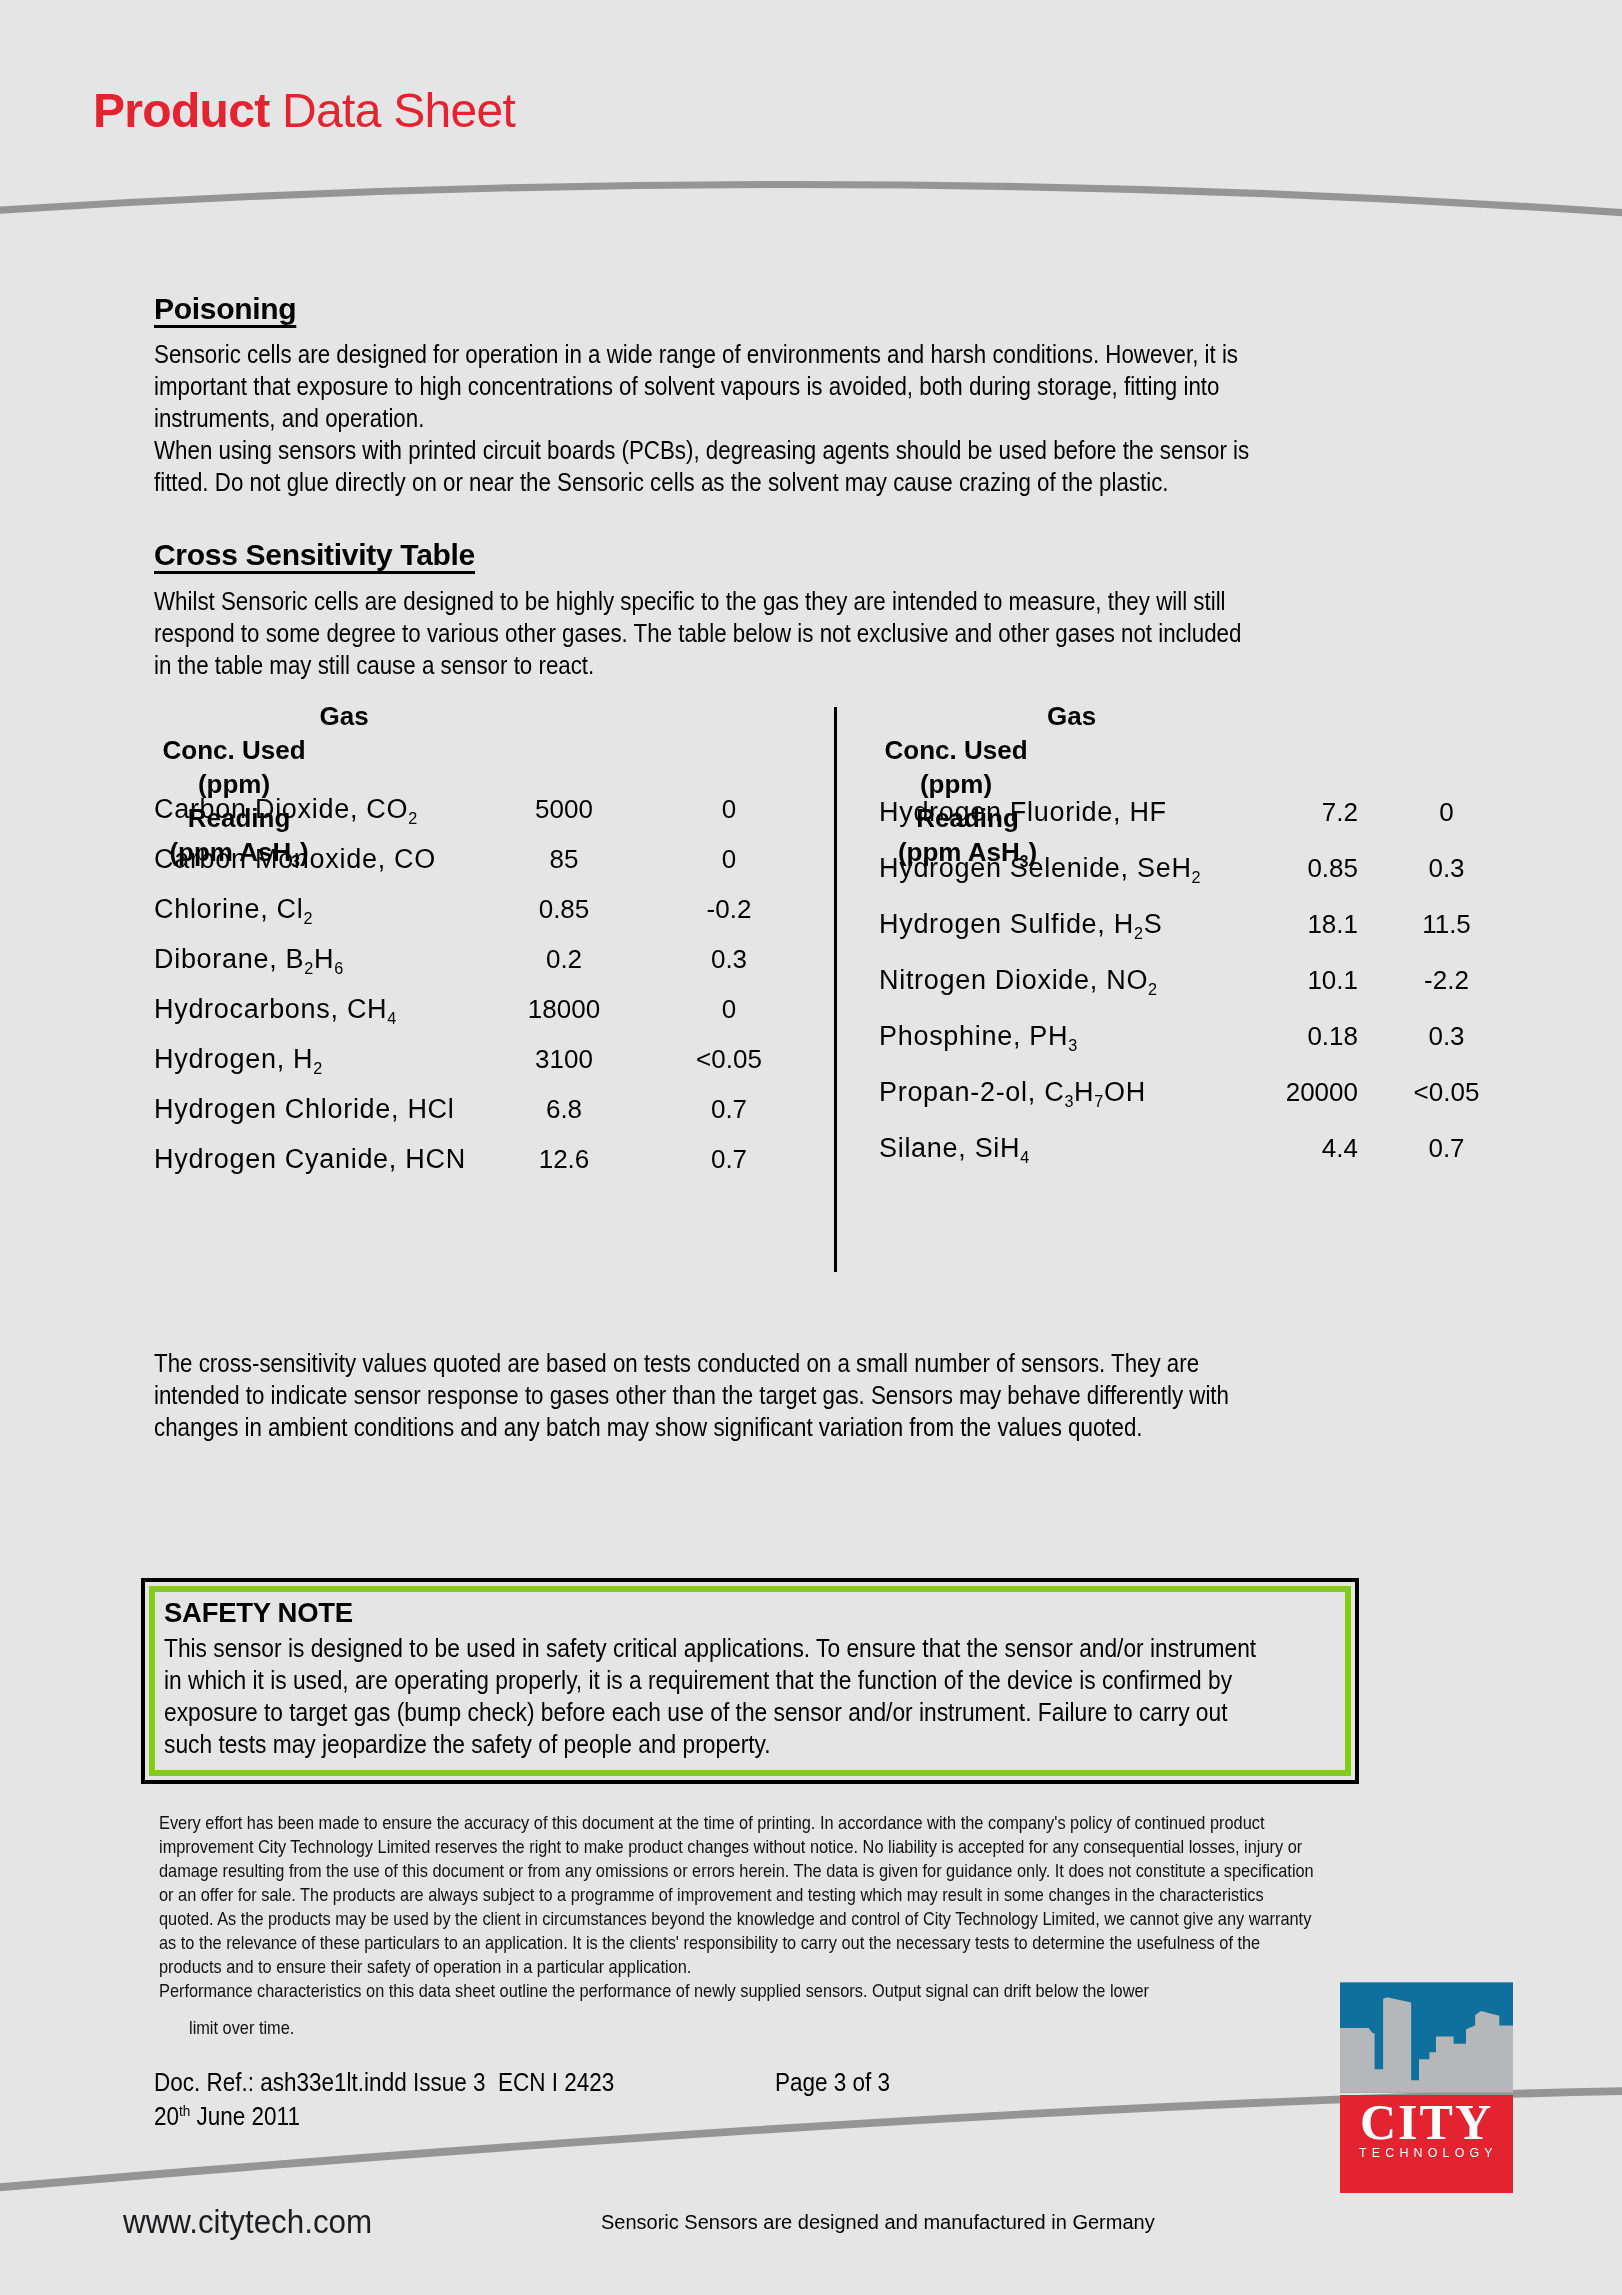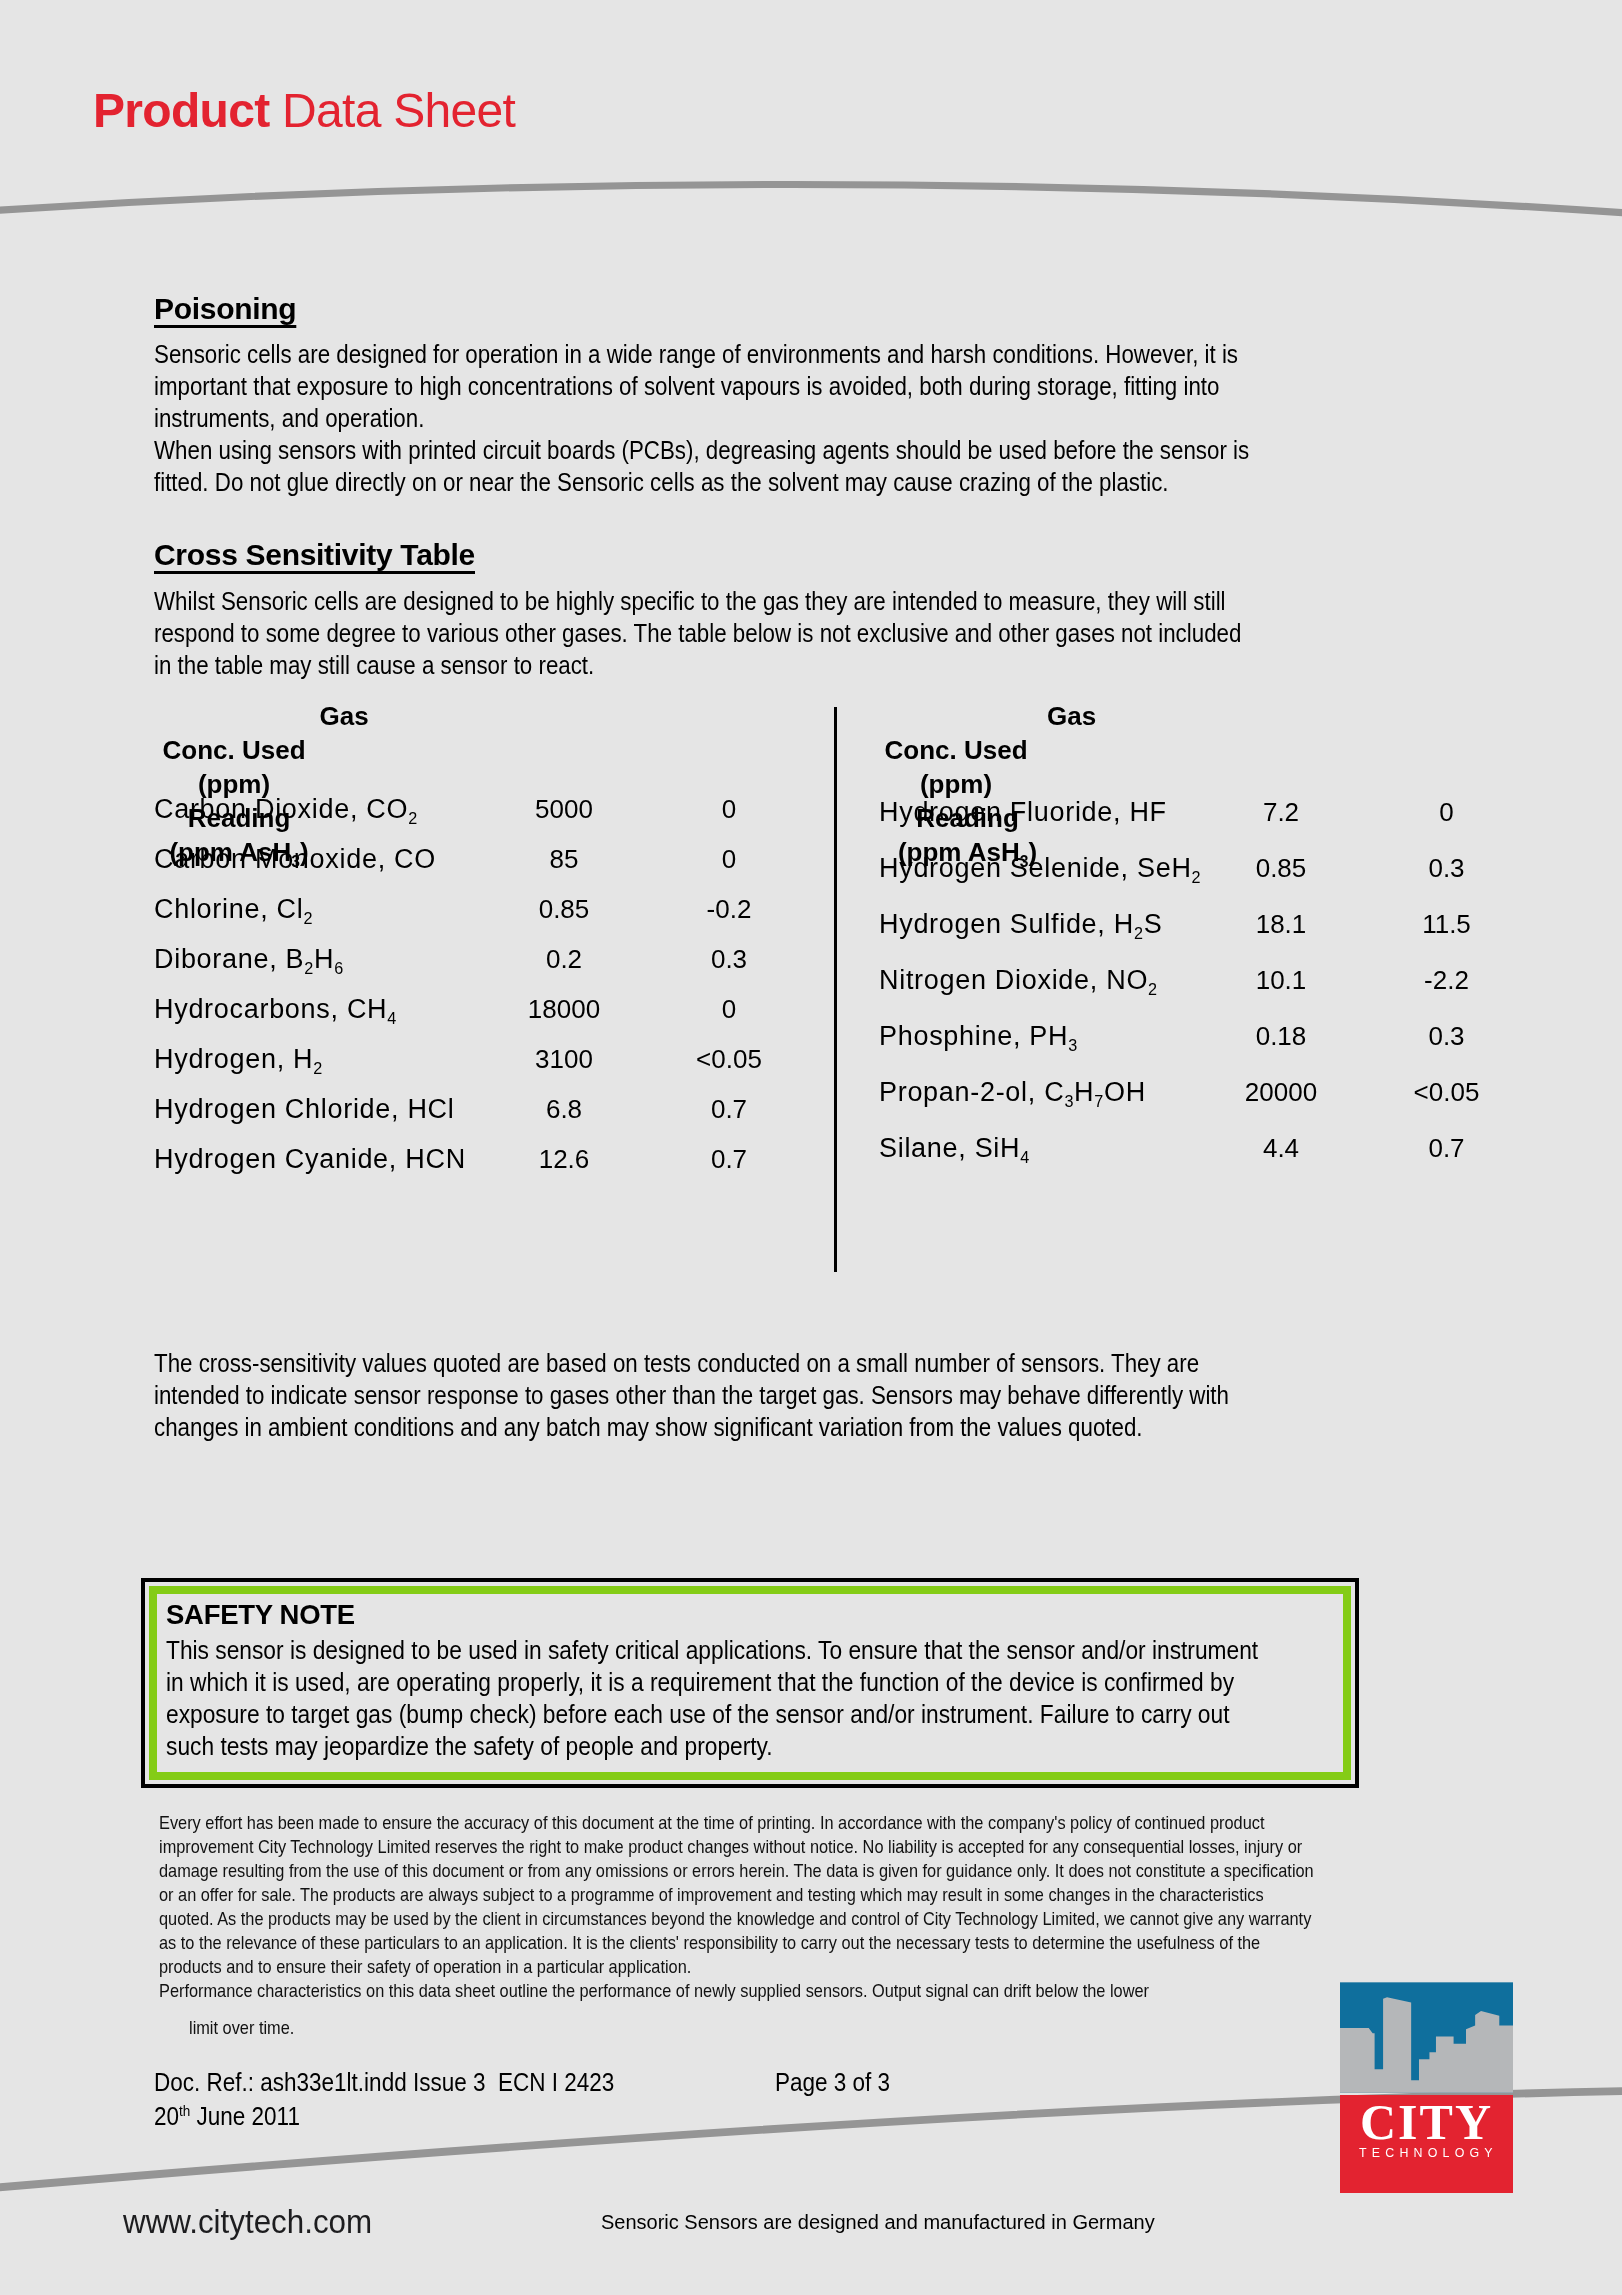--- a/index.html
+++ b/index.html
@@ -49,31 +49,31 @@
 
   .rows{position:absolute;top:784px;width:661px;}
   .rows-left{left:154px;}
   .rows-right{left:879px;}
   .trow{display:flex;align-items:center;height:50px;}
   .rows-right .trow{height:56px;}
   .cell{font-size:26px;}
   .c-name{width:330px;font-size:27px;letter-spacing:0.7px;}
   .rows-right .c-name{width:325px;}
   .c-conc{width:160px;text-align:center;}
-  .rows-right .c-conc{width:154px;}
+  .rows-right .c-conc{width:154px;text-align:right;}
   .c-read{width:170px;text-align:center;}
   .rows-right .c-read{width:177px;}
   sub{font-size:60%;line-height:0;}
   sup{font-size:60%;line-height:0;vertical-align:super;}
 
   .tdivider{position:absolute;left:834px;top:707px;width:2.6px;height:565px;background:#000;}
 
   
   .safety{position:absolute;left:141px;top:1578px;width:1218px;border:4.6px solid #000;padding:3.9px;box-sizing:border-box;}
-  .safety-inner{border:8px solid #84cc16;padding:5.2px 10.5px 10.5px 9.2px;}
+  .safety-inner{border:6px solid #84cc16;padding:5.2px 10.5px 10.5px 9.2px;}
   .safety-h{margin:0 0 2.6px 0;font-size:27.5px;font-weight:700;letter-spacing:-0.3px;}
   .safety-body{margin:0;font-size:26px;line-height:32px;white-space:pre;transform:scaleX(0.875);transform-origin:0 0;}
 
   
   .legal{position:absolute;left:159px;top:1811px;margin:0;font-size:19px;line-height:24px;white-space:pre;
          transform:scaleX(0.86);transform-origin:0 0;color:#111;}
   .legal-limit{position:absolute;left:189px;top:2017px;margin:0;font-size:19px;white-space:pre;
                transform:scaleX(0.86);transform-origin:0 0;color:#111;}
 
   

